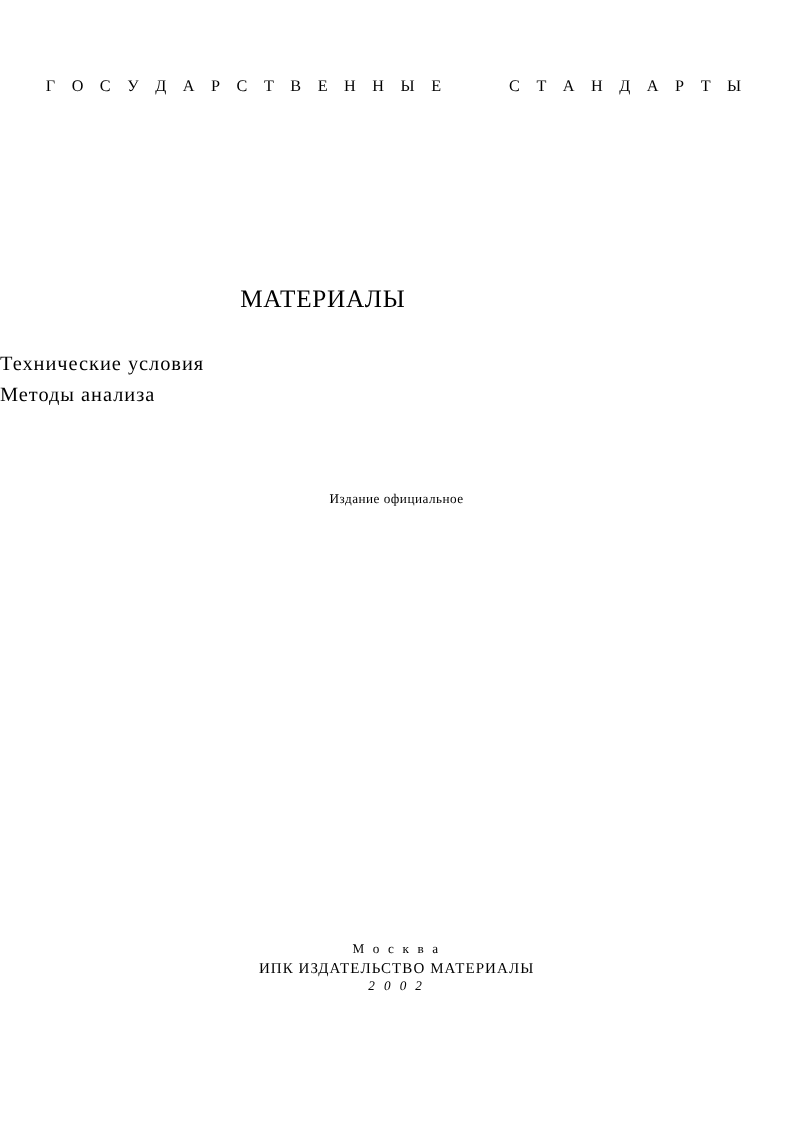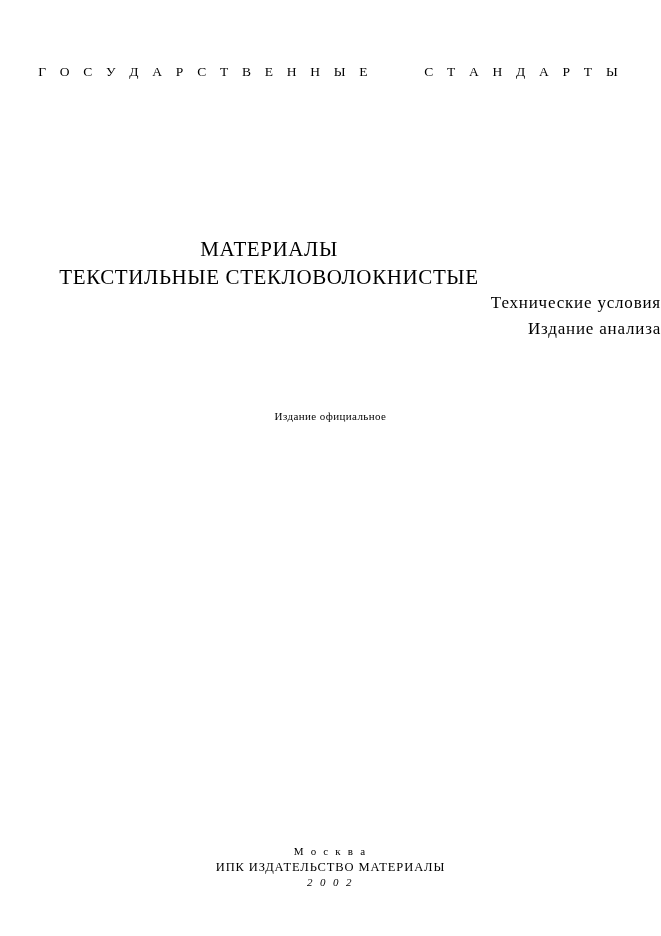--- a/index.html
+++ b/index.html
@@ -51,42 +51,42 @@
     font-size: 21px;
     letter-spacing: 0.6px;
     line-height: 28px;
   }
 
   .subtitle-block {
     position: absolute;
     top: 290px;
     left: 0;
     width: 661px;
-    text-align: right;
+    text-align: left;
     font-family: Liberation Serif, serif;
   }
   .subtitle-line {
     font-size: 17px;
     line-height: 26px;
     letter-spacing: 0.8px;
   }
 
   .official-note {
     position: absolute;
     top: 410px;
     left: 0;
     width: 661px;
     text-align: center;
     font-size: 11px;
     letter-spacing: 0.4px;
   }
 
   .footer-block {
     position: absolute;
-    top: 844px;
+    top: 784px;
     left: 0;
     width: 661px;
     text-align: center;
   }
   .footer-city {
     font-size: 11px;
     letter-spacing: 2.2px;
     line-height: 15px;
   }
   .footer-publisher {
@@ -103,26 +103,25 @@
 </style>
 </head>
 <body>
 
 <div class="page">
 
   <div class="header-line">Г О С У Д А Р С Т В Е Н Н Ы Е      С Т А Н Д А Р Т Ы</div>
 
   <div class="title-block">
     <div class="title-line-1">МАТЕРИАЛЫ</div>
-    <div class="title-line-2">ТЕКСТИЛЬНЫЕ СТЕКЛОВОЛОКНИСТЫЕ</div>
   </div>
 
   <div class="subtitle-block">
     <div class="subtitle-line">Технические условия</div>
-    <div class="subtitle-line">Издание анализа</div>
+    <div class="subtitle-line">Методы анализа</div>
   </div>
 
   <div class="official-note">Издание официальное</div>
 
   <div class="footer-block">
     <div class="footer-city">М о с к в а</div>
     <div class="footer-publisher">ИПК  ИЗДАТЕЛЬСТВО  МАТЕРИАЛЫ</div>
     <div class="footer-year">2 0 0 2</div>
   </div>
 

